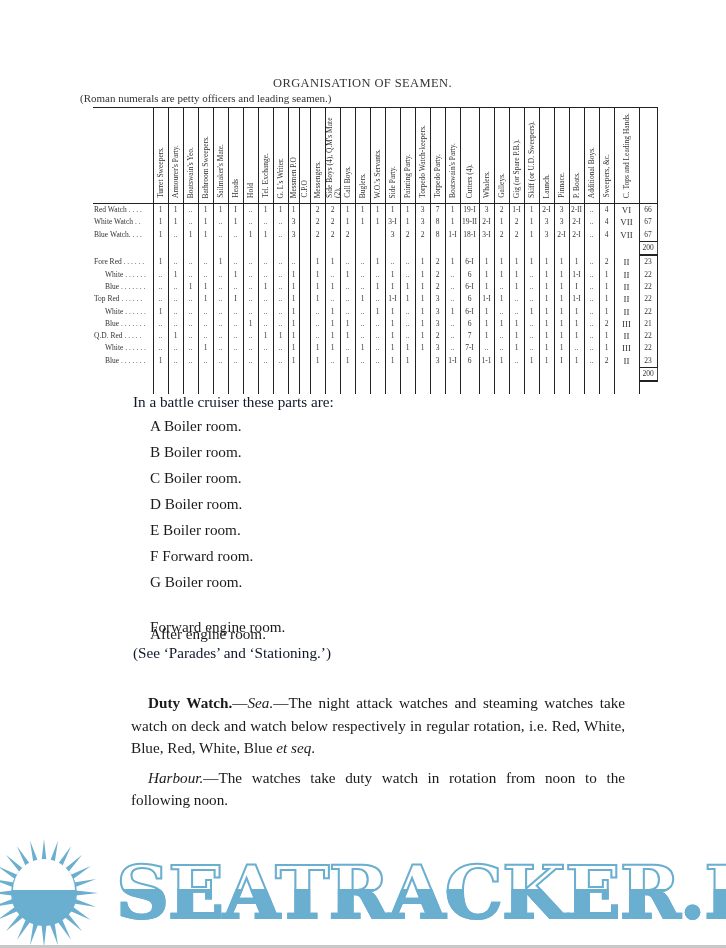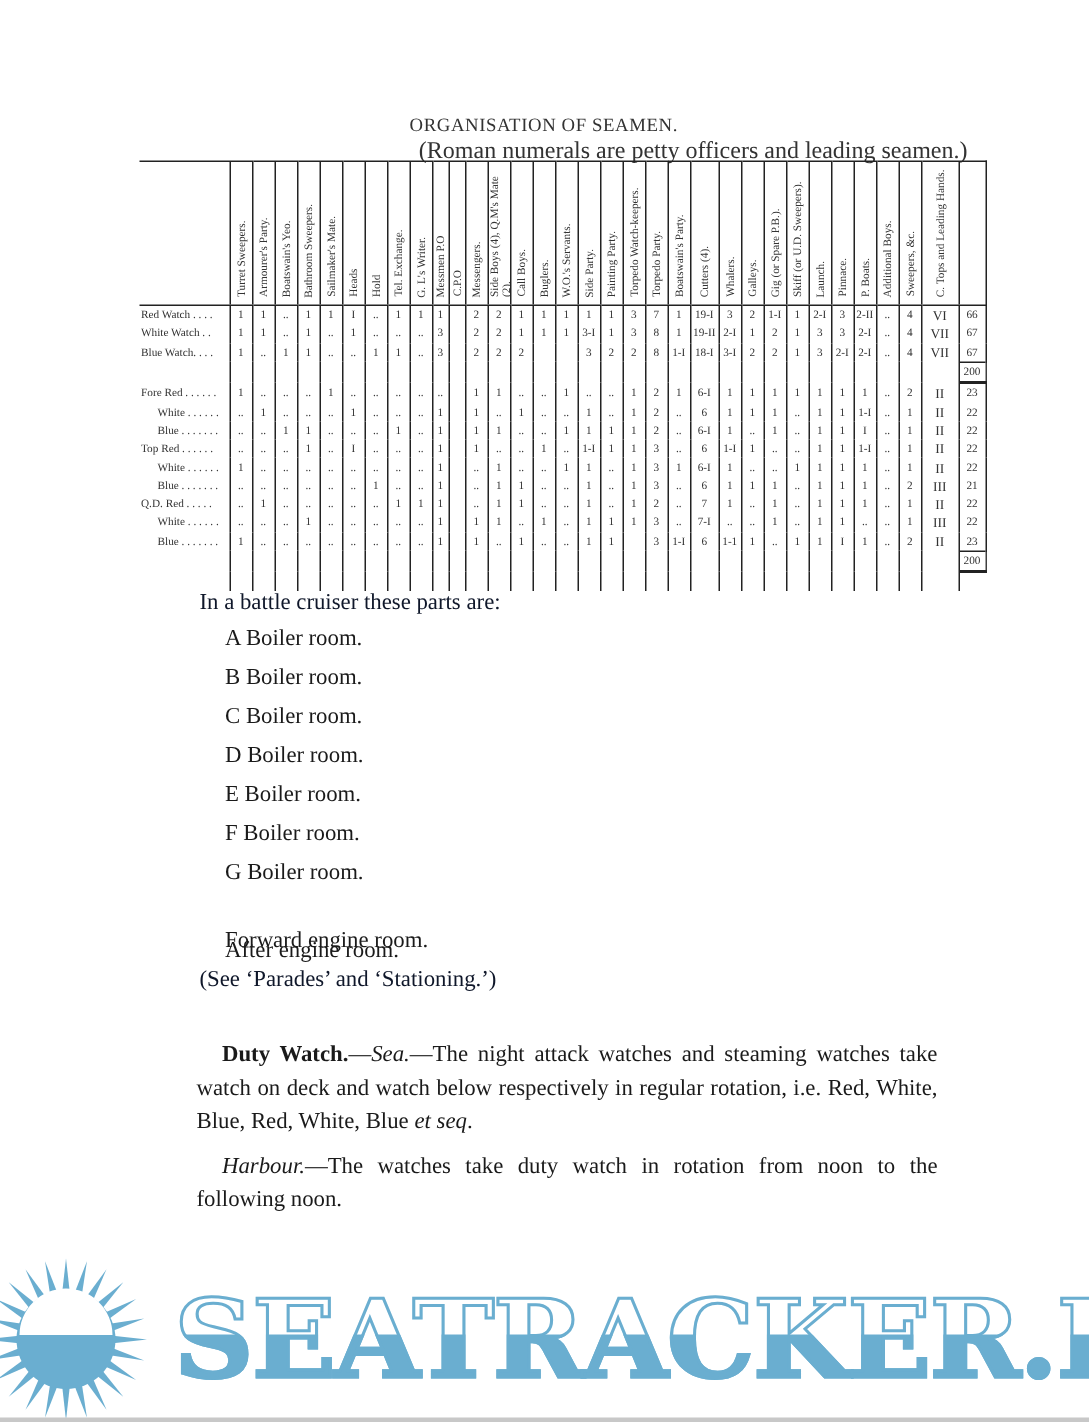--- a/index.html
+++ b/index.html
@@ -1,18 +1,18 @@
 <!DOCTYPE html>
 <html><head>
 <meta charset="utf-8">
 <style>
   html, body { margin: 0; padding: 0; background: #ffffff; }
   body { width: 726px; height: 948px; position: relative; overflow: hidden; font-family: "Liberation Serif", "DejaVu Serif", serif; color: #1a1a1a; }
   .table-title { position: absolute; left: 80px; width: 565px; top: 76px; text-align: center; font-size: 12.5px; letter-spacing: 0.4px; color: #333; }
-  .table-subtitle { position: absolute; left: 80px; width: 565px; top: 92px; text-align: right; font-size: 16px; color: #333; }
+  .table-subtitle { position: absolute; left: 80px; width: 565px; top: 92px; text-align: left; font-size: 11px; color: #333; }
   .table-wrap { position: absolute; left: 93px; top: 107px; width: 563px; height: 278px; }
   table.org { border-collapse: collapse; width: 100%; table-layout: fixed; font-size: 7.5px; color: #333; }
   table.org th, table.org td { border-left: 1px solid #222; padding: 0; text-align: center; overflow: hidden; white-space: nowrap; }
   table.org th { height: 93px; vertical-align: bottom; border-bottom: 1px solid #222; border-top: 1px solid #222; font-weight: normal; }
   table.org th .vt { display: inline-block; writing-mode: vertical-rl; transform: rotate(180deg); font-size: 7.5px; line-height: 8px; padding: 3px 0; white-space: normal; max-height: 90px; text-align: left; }
   table.org td { height: 12.3px; line-height: 12px; }
   table.org td.label { text-align: left; border-left: none; padding-left: 1px; font-size: 7.5px; }
   table.org td.label.sub { padding-left: 12px; }
   table.org tr.gap td { height: 12px; }
   table.org td.tot { border-right: 1px solid #222; }
@@ -654,21 +654,21 @@
   </table>
 </div>
 
 <div class="para" style="left:133px; top:391px;">In a battle cruiser these parts are:</div>
 
 <div class="list-item" style="top:417px;">A Boiler room.</div>
 <div class="list-item" style="top:443px;">B Boiler room.</div>
 <div class="list-item" style="top:469px;">C Boiler room.</div>
 <div class="list-item" style="top:495px;">D Boiler room.</div>
 <div class="list-item" style="top:521px;">E Boiler room.</div>
-<div class="list-item" style="top:547px;">F Boiler room.</div>
+<div class="list-item" style="top:547px;">F Forward room.</div>
 <div class="list-item" style="top:573px;">G Boiler room.</div>
 <div class="list-item" style="top:618px;">Forward engine room.</div>
 <div class="list-item" style="top:625px;">After engine room.</div>
 
 <div class="para" style="left:133px; top:642px;">(See ‘Parades’ and ‘Stationing.’)</div>
 
 <div class="body-text" style="top:692px;">
   <p><b>Duty Watch.</b><span>—</span><i>Sea.</i><span>—The night attack watches and steaming watches take watch on deck and watch below respectively in regular rotation, i.e. Red, White, Blue, Red, White, Blue </span><i>et seq</i><span>.</span></p>
   <p class="last"><i>Harbour.</i><span>—The watches take duty watch in rotation from noon to the following noon.</span></p>
 </div>

